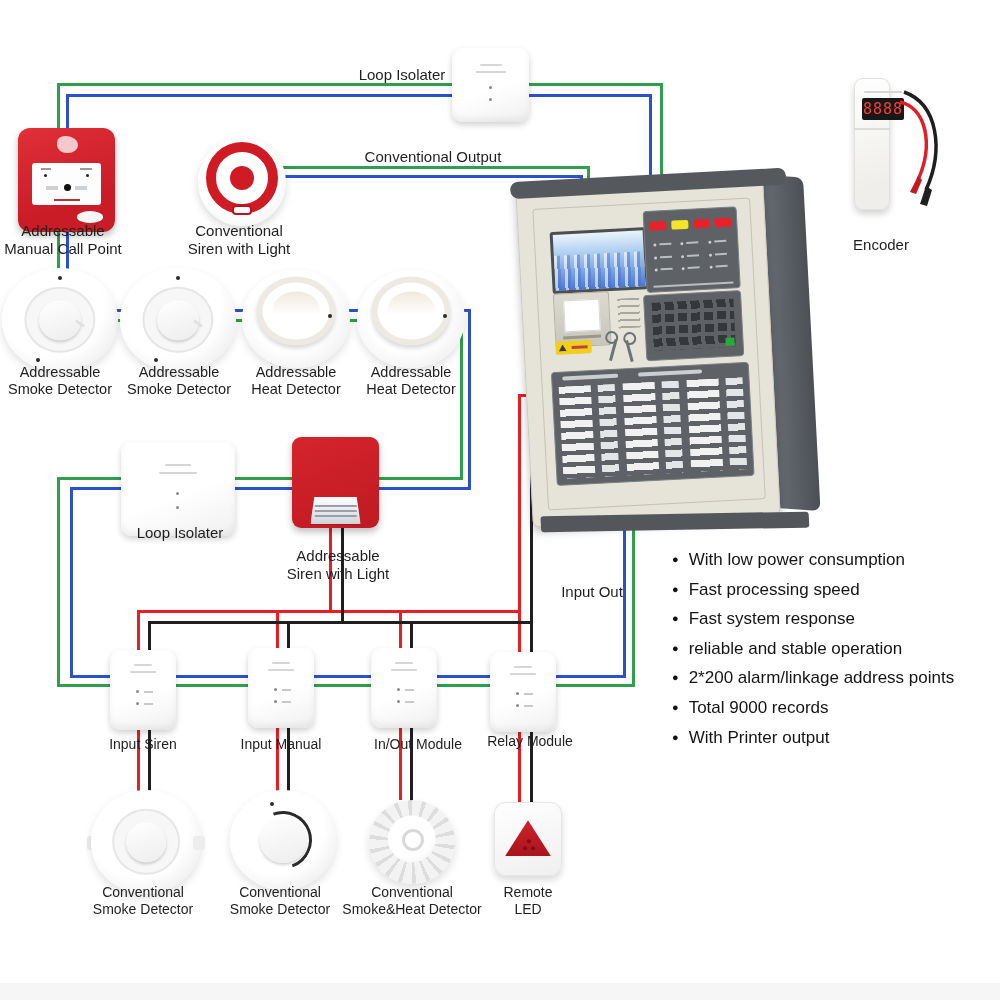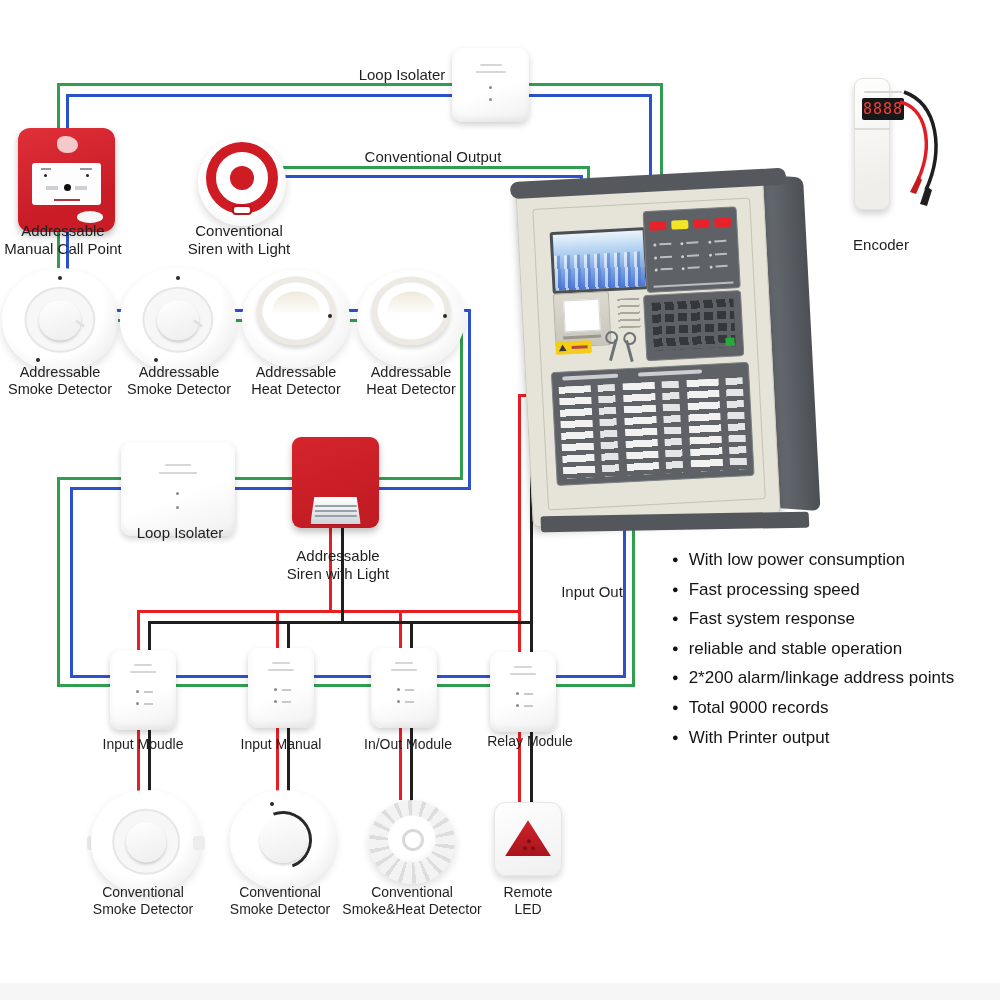--- a/index.html
+++ b/index.html
@@ -421,23 +421,23 @@
     <div>Heat Detector</div>
   </div>
   <div class="lbl" style="left:180px;top:524px;">Loop Isolater</div>
   <div class="lbl" style="left:338px;top:547px;">
     <div>Addressable</div>
     <div>Siren with Light</div>
   </div>
   <div class="lbl" style="left:592px;top:583px;">Input Out</div>
   <div class="lbl" style="left:881px;top:236px;">Encoder</div>
 
-  <div class="lbl small" style="left:143px;top:736px;">Input Moudle</div>
+  <div class="lbl small" style="left:143px;top:736px;">Input Siren</div>
   <div class="lbl small" style="left:281px;top:736px;">Input Manual</div>
-  <div class="lbl small" style="left:408px;top:736px;">In/Out Module</div>
+  <div class="lbl small" style="left:418px;top:736px;">In/Out Module</div>
   <div class="lbl small" style="left:530px;top:733px;">Relay Module</div>
 
   <div class="lbl small" style="left:143px;top:884px;font-size:14px;">
     <div>Conventional</div>
     <div>Smoke Detector</div>
   </div>
   <div class="lbl small" style="left:280px;top:884px;font-size:14px;">
     <div>Conventional</div>
     <div>Smoke Detector</div>
   </div>

